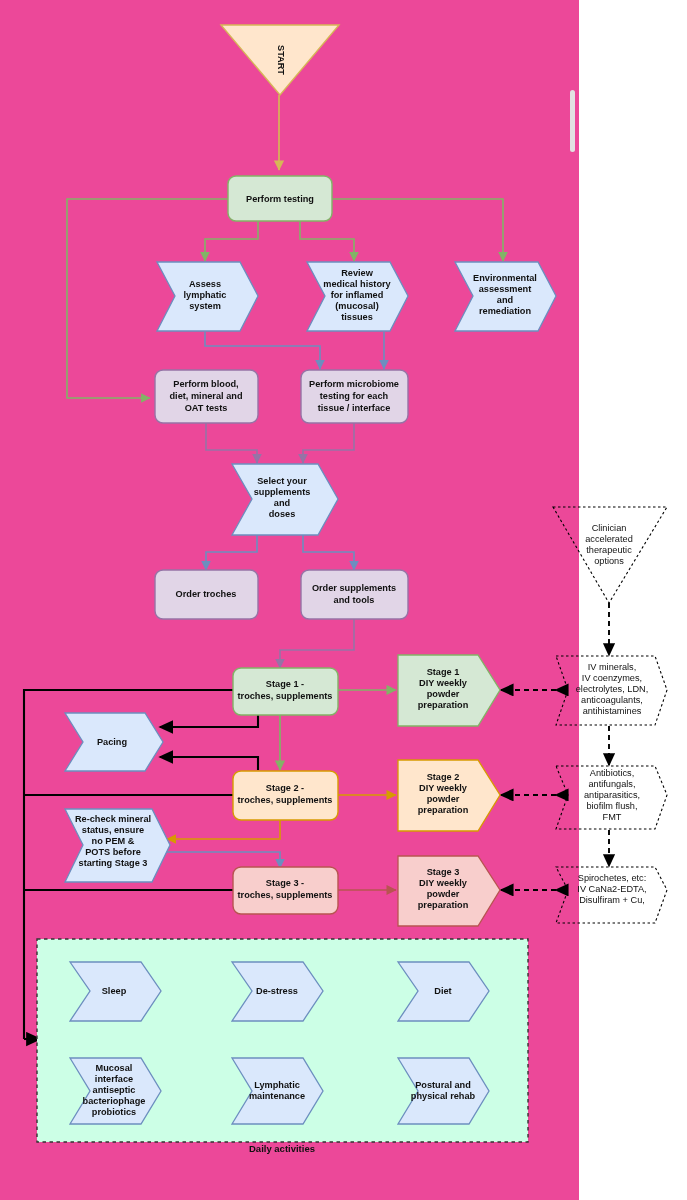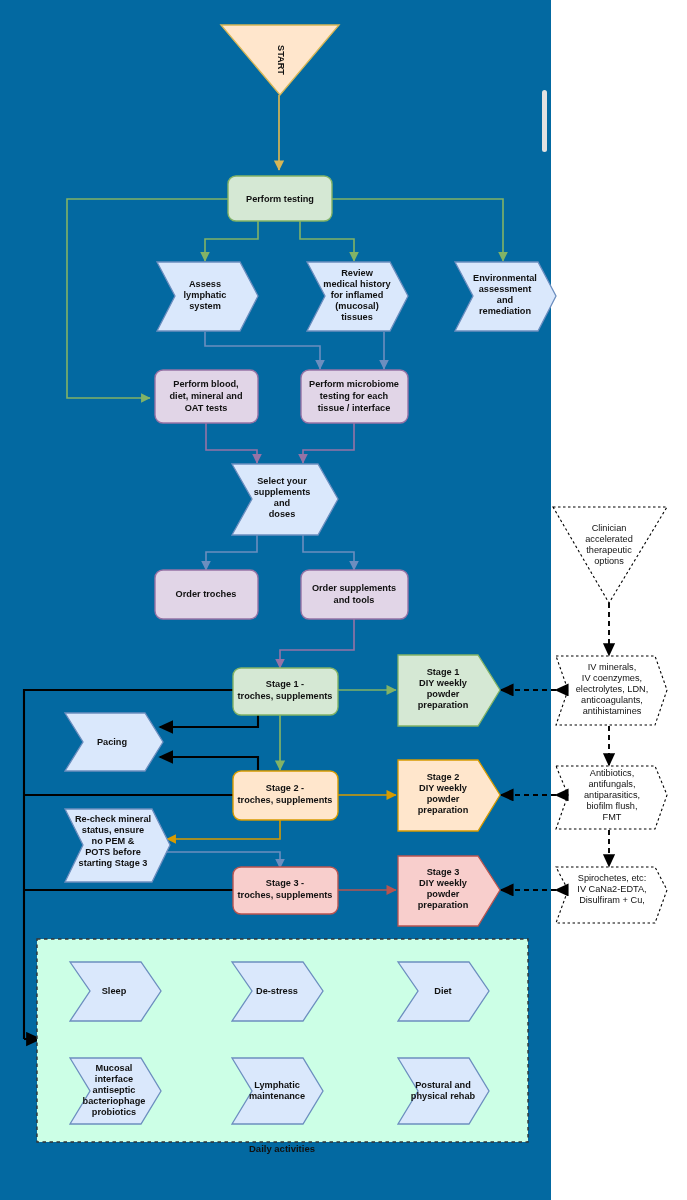--- a/index.html
+++ b/index.html
@@ -1,17 +1,17 @@
 <!DOCTYPE html>
 <html><head>
 <meta charset="utf-8">
 <style>
   html,body{margin:0;padding:0;background:#ffffff;}
   body{width:687px;height:1200px;overflow:hidden;font-family:"Liberation Sans",sans-serif;}
-  #stage{position:relative;width:551px;height:1200px;background:#0369a1;}
+  #stage{position:relative;width:551px;height:1200px;background:#ec4899;padding-left:28px;}
   svg#flow{position:absolute;top:0;left:0;width:687px;height:1200px;}
   .nodetext{font-family:"Liberation Sans",sans-serif;font-weight:bold;font-size:9.2px;fill:#111111;text-anchor:middle;dominant-baseline:middle;}
   .nodetext.thin{font-weight:normal;}
   .caption{font-family:"Liberation Sans",sans-serif;font-weight:bold;font-size:9.5px;fill:#111;text-anchor:middle;}
   .scrollbar{position:absolute;right:4px;top:90px;width:5px;height:62px;border-radius:3px;background:#e2e2e2;}
 </style>
 </head>
 <body>
 
 <div id="stage">

